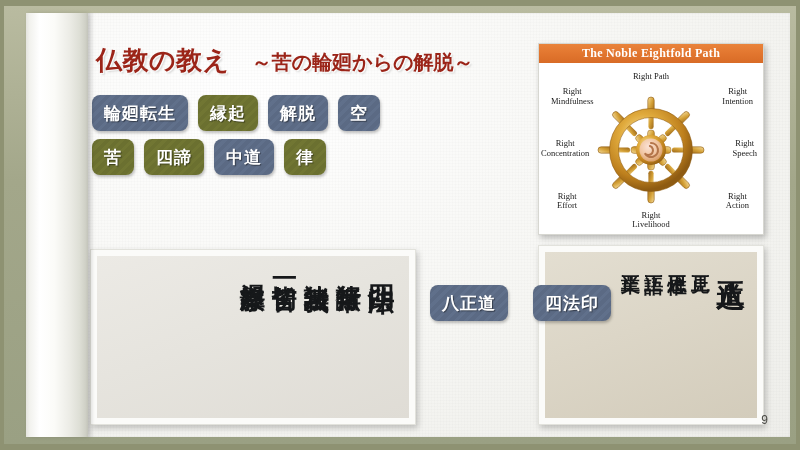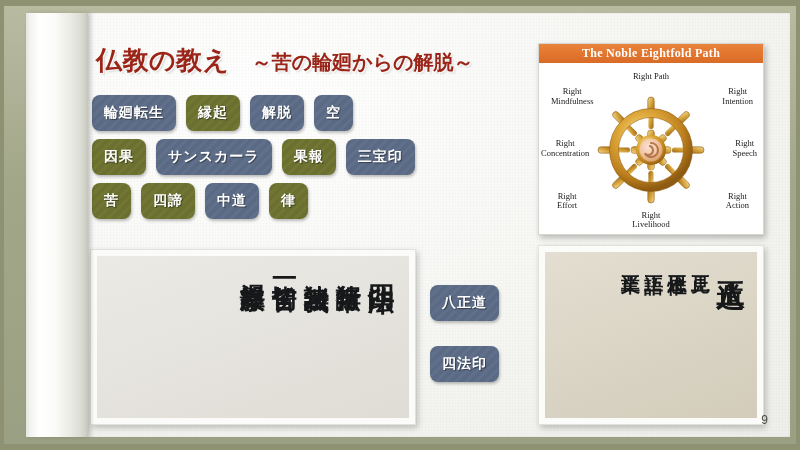--- a/index.html
+++ b/index.html
@@ -82,21 +82,21 @@
     position:absolute; left:66px; top:82px; width:440px;
     display:flex; flex-direction:column; gap:8px; z-index:3;
   }
   .term-row { display:flex; gap:10px; }
 
   .term-btn {
     display:flex; align-items:center; justify-content:center;
     height:36px; padding:0 12px;
     border-radius:8px;
     color:#ffffff;
-    font-size:14px; font-weight:bold;
+    font-size:17px; font-weight:bold;
     letter-spacing:1px;
     text-shadow: 1px 1px 1px rgba(0,0,0,.45);
     box-shadow: 1px 2px 3px rgba(0,0,0,.25);
     background-image:
       repeating-linear-gradient(135deg, rgba(255,255,255,.055) 0 3px, rgba(255,255,255,0) 3px 7px);
     background-blend-mode: overlay;
     white-space:nowrap;
     cursor:pointer;
     user-select:none;
   }
@@ -137,21 +137,21 @@
   #wl-eff   { bottom:25px; left:18px; }
   #wl-act   { bottom:25px; right:14px; }
   #wl-live  { bottom:6px; left:50%; transform:translateX(-50%); }
 
   
   #wheel-svg { position:absolute; left:50%; top:50%; transform:translate(-50%,-50%); }
 
   
   #center-btns {
     position:absolute; left:404px; top:272px;
-    display:flex; flex-direction:column; gap:25px; z-index:4;
+    display:flex; flex-direction:row; gap:25px; z-index:4;
   }
 
   
   .calli-panel {
     position:absolute; z-index:3;
     background:#fbfbf9;
     padding:6px;
     box-shadow: 2px 3px 6px rgba(0,0,0,.22);
     border:1px solid #e2e2dc;
   }
@@ -228,26 +228,20 @@
         <span id="title-main">仏教の教え</span>
         <span id="title-sub">～苦の輪廻からの解脱～</span>
       </div>
 
       <div id="term-rows">
         <div class="term-row">
           <div class="term-btn blue">輪廻転生</div>
           <div class="term-btn olive">縁起</div>
           <div class="term-btn blue">解脱</div>
           <div class="term-btn blue">空</div>
-        </div>
-        <div class="term-row">
-          <div class="term-btn olive">因果</div>
-          <div class="term-btn blue">サンスカーラ</div>
-          <div class="term-btn olive">果報</div>
-          <div class="term-btn blue">三宝印</div>
         </div>
         <div class="term-row">
           <div class="term-btn olive">苦</div>
           <div class="term-btn olive">四諦</div>
           <div class="term-btn blue">中道</div>
           <div class="term-btn olive">律</div>
         </div>
       </div>
 
       <div id="wheel-panel">

